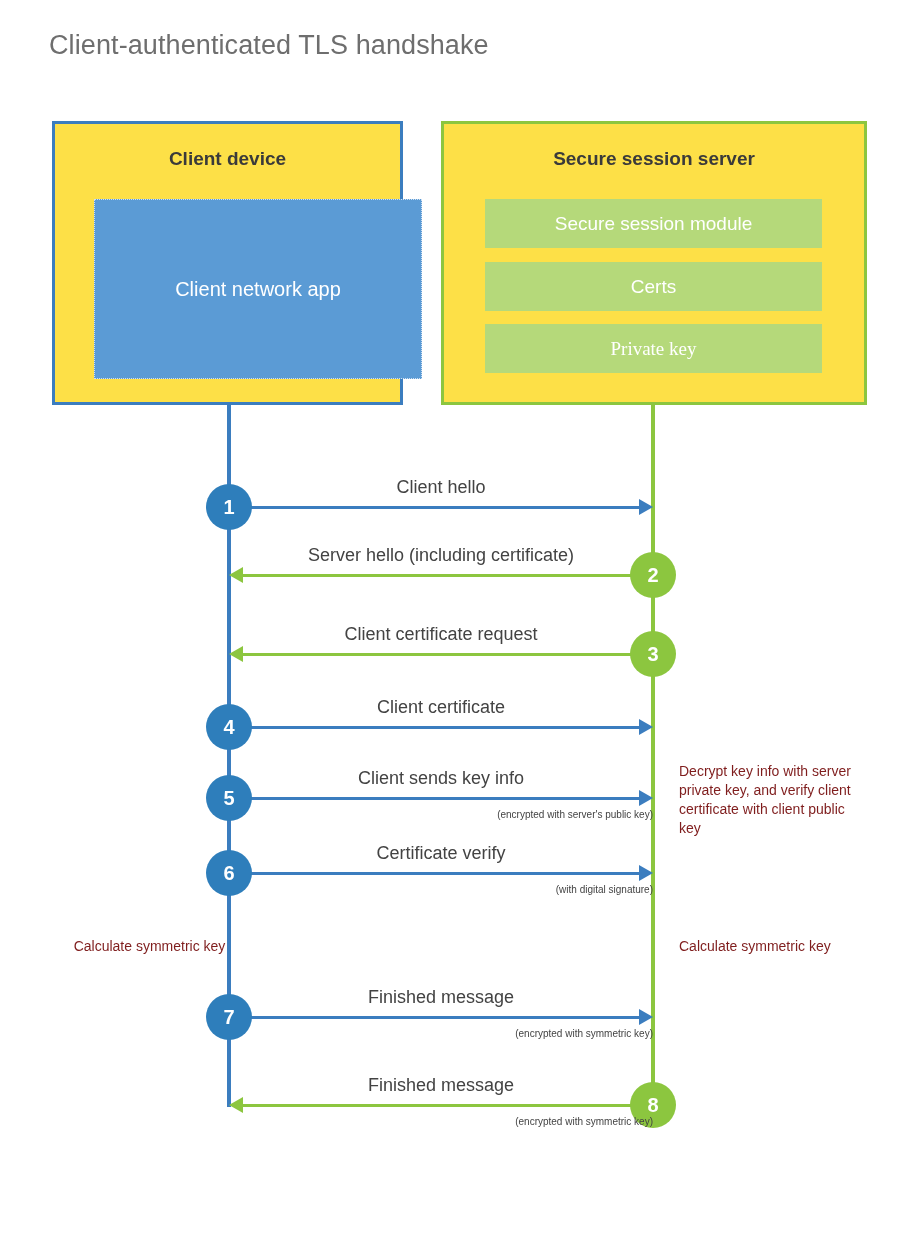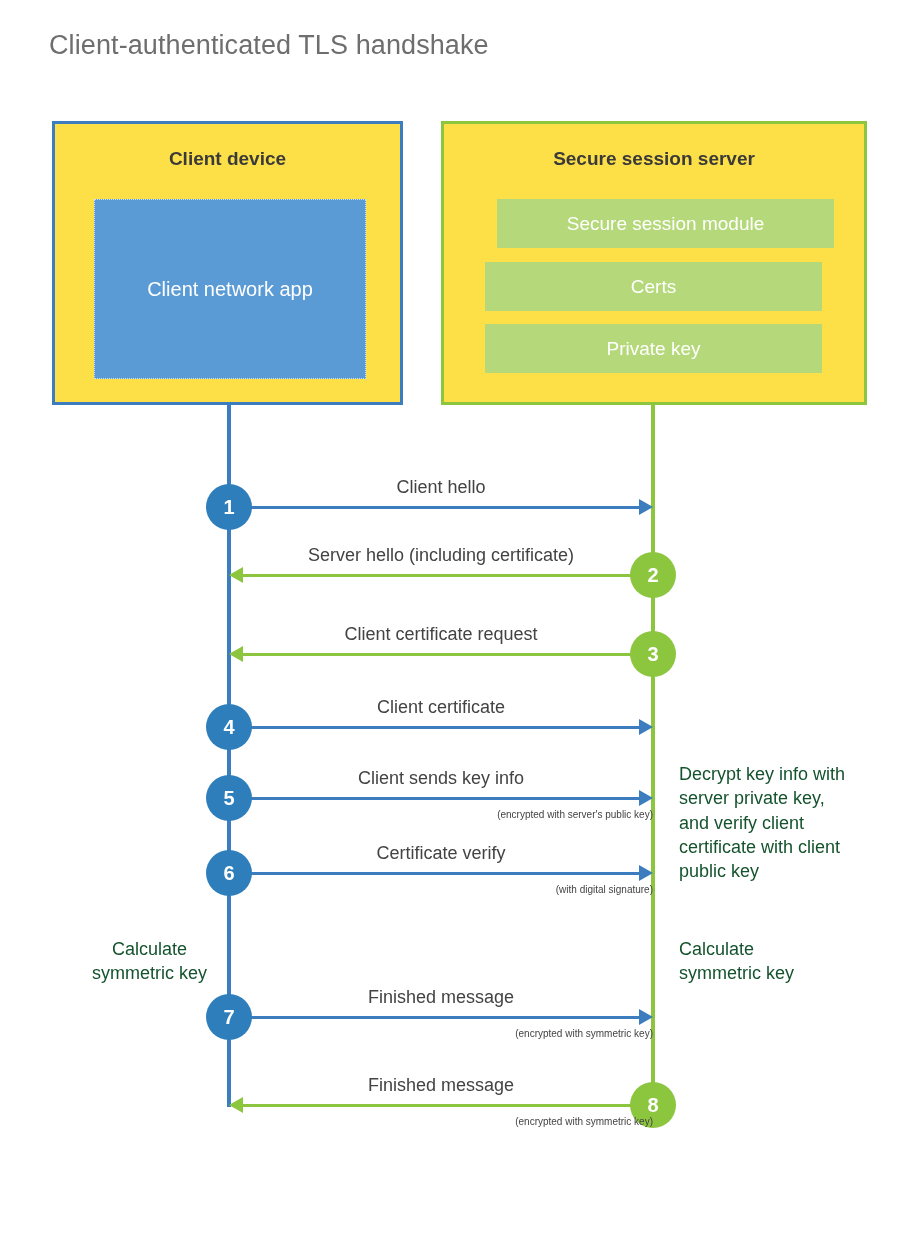--- a/index.html
+++ b/index.html
@@ -48,21 +48,21 @@
     left: 0; right: 0;
     top: 24px;
     text-align: center;
     font-size: 19px;
     font-weight: bold;
     color: #3a3a3a;
   }
   #client-app {
     position: absolute;
     left: 39px; top: 75px;
-    width: 272px; height: 180px;
+    width: 328px; height: 180px;
     background: #5b9bd5;
     border: 1px dotted #cfe0f2;
     display: flex;
     align-items: center;
     justify-content: center;
     text-align: center;
     color: #ffffff;
     font-size: 20px;
     line-height: 1.35;
     padding: 0 12px;
@@ -72,23 +72,23 @@
     left: 41px;
     width: 337px;
     height: 49px;
     background: #b5d97a;
     display: flex;
     align-items: center;
     justify-content: center;
     color: #ffffff;
     font-size: 19px;
   }
-  #server-mod-0 { top: 75px; margin-left: 12px; }
+  #server-mod-0 { top: 75px; }
   #server-mod-1 { top: 138px; }
-  #server-mod-2 { top: 200px; }
+  #server-mod-2 { top: 200px; font-family: Liberation Serif, serif; }
 
   
   .lifeline {
     position: absolute;
     width: 4px;
   }
   #lifeline-client {
     left: 215px; top: 405px; height: 702px;
     background: #3b7dbf;
   }
@@ -141,23 +141,23 @@
     color: #ffffff;
     font-size: 20px;
     font-weight: bold;
   }
   .step-badge.blue  { background: #2e7ebb; }
   .step-badge.green { background: #8cc63f; }
 
   
   .side-note {
     position: absolute;
-    font-size: 18px;
+    font-size: 14px;
     line-height: 1.35;
-    color: #14532d;
+    color: #7f1d1d;
   }
   #note-server-decrypt {
     left: 667px; top: 762px;
     width: 180px;
     text-align: left;
   }
   #note-client-calc {
     left: 60px; top: 937px;
     width: 155px;
     text-align: center;

